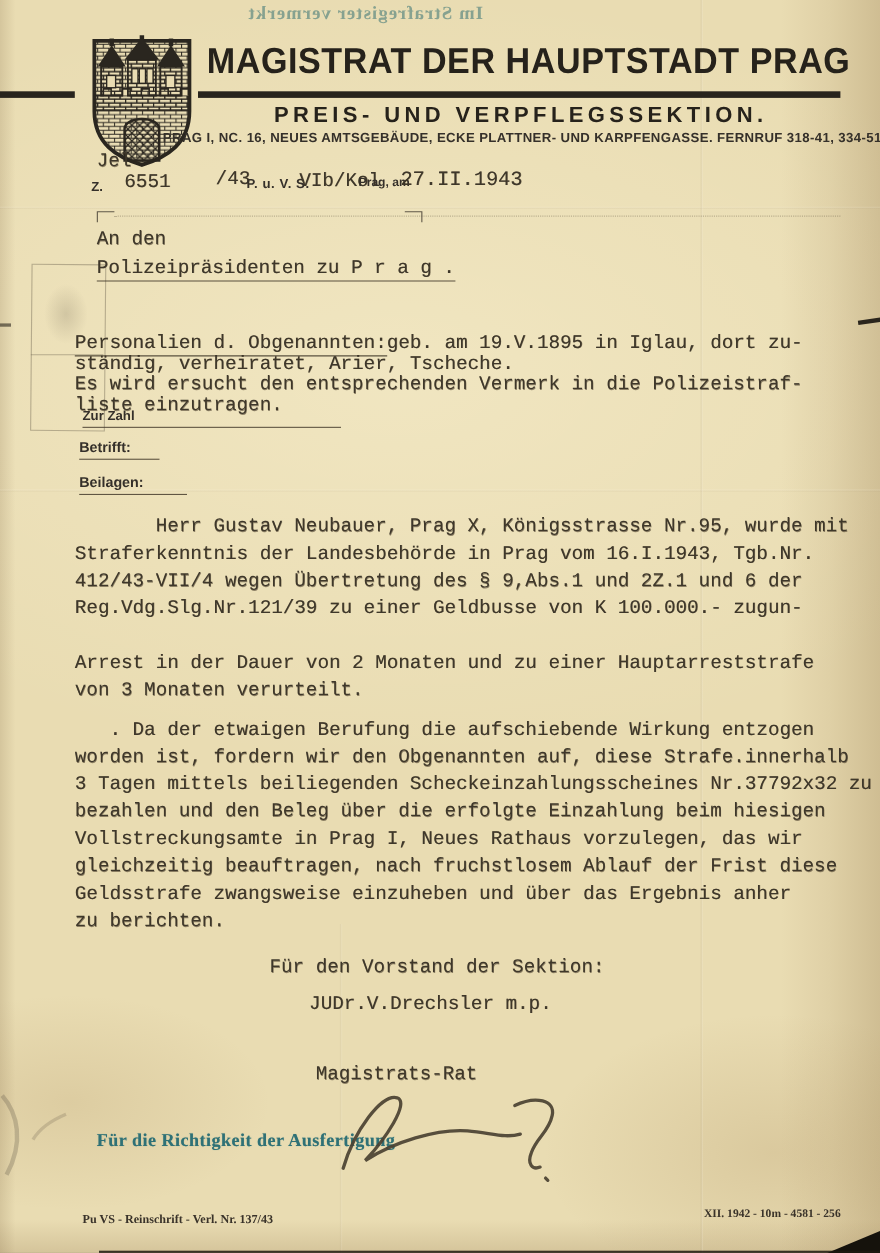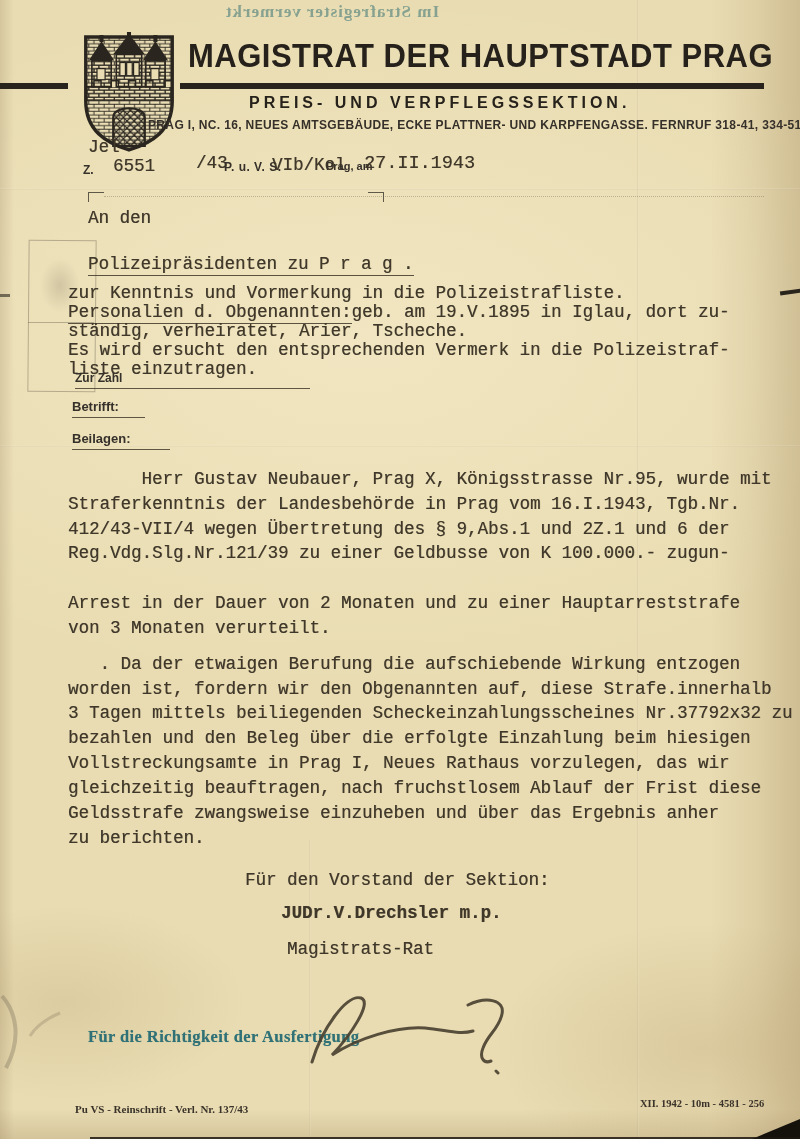--- a/index.html
+++ b/index.html
@@ -82,44 +82,43 @@
     <polygon points="32,22 47.5,2 63,22" fill="#2a261f"></polygon>
     <rect x="45.5" y="-2" width="4" height="6" fill="#2a261f"></rect>
     <rect x="38.5" y="30" width="5.5" height="13" fill="#e9dcb2" stroke="#2a261f" stroke-width="1.2"></rect>
     <rect x="45.2" y="30" width="5.5" height="13" fill="#e9dcb2" stroke="#2a261f" stroke-width="1.2"></rect>
     <rect x="52" y="30" width="5.5" height="13" fill="#e9dcb2" stroke="#2a261f" stroke-width="1.2"></rect>
 
     <path d="M32 112 V84 C32 72 63 72 63 84 V112 Z" fill="url(#lattice)" stroke="#2a261f" stroke-width="2.2"></path>
   </svg>
 
   <div class="print" style="left:188px;top:40px;font-size:31px;letter-spacing:.5px;color:#26221b;transform:scaleY(1.06);">MAGISTRAT DER HAUPTSTADT PRAG</div>
-  <div class="print" style="left:249px;top:95px;font-size:16px;letter-spacing:4px;color:#26221b;">PREIS- UND VERPFLEGSSEKTION.</div>
+  <div class="print" style="left:249px;top:95px;font-size:20px;letter-spacing:4px;color:#26221b;">PREIS- UND VERPFLEGSSEKTION.</div>
   <div class="print" style="left:148px;top:119px;font-size:12px;letter-spacing:.35px;">PRAG I, NC. 16, NEUES AMTSGEBÄUDE, ECKE PLATTNER- UND KARPFENGASSE. FERNRUF 318-41, 334-51.</div>
 
   <div class="typed" style="left:88px;top:139px;">Jel</div>
   <div class="print" style="left:83px;top:164px;font-size:12px;">Z.</div>
   <div class="typed" style="left:113px;top:158px;">6551</div>
   <div class="typed" style="left:196px;top:155px;">/43</div>
   <div class="print" style="left:224px;top:161px;font-size:12px;letter-spacing:.5px;">P. u. V. S.</div>
   <div class="typed" style="left:272px;top:157px;">VIb/Kol</div>
   <div class="print" style="left:326px;top:161px;font-size:11px;">Prag, am</div>
   <div class="typed" style="left:364px;top:155px;font-size:18.5px;">27.II.1943</div>
 
   <div class="cornermark" style="left:88px;top:192px;border-top:1.6px solid rgba(60,54,44,.8);border-left:1.6px solid rgba(60,54,44,.8);"></div>
   <div class="cornermark" style="left:368px;top:192px;border-top:1.6px solid rgba(60,54,44,.8);border-right:1.6px solid rgba(60,54,44,.8);"></div>
   <div class="abs" style="left:104px;top:196px;width:660px;border-top:1px dotted rgba(95,84,62,.35);"></div>
 
   <div class="pencil" style="left:28px;top:240px;width:66px;height:150px;transform:rotate(.5deg);"></div>
   <div class="abs" style="left:28px;top:322px;width:66px;height:0;border-top:1.6px solid rgba(105,96,76,.42);"></div>
   <div class="abs" style="left:40px;top:258px;width:40px;height:55px;background:radial-gradient(ellipse at center, rgba(110,100,80,.22), rgba(110,100,80,0) 70%);"></div>
 
   <div class="typed" style="left:88px;top:210px;">An den</div>
-  <div class="typed u" style="left:88px;top:256px;">Polizeipräsidenten zu P r a g .</div>
+  <div class="typed u" style="left:88px;top:236px;">Polizeipräsidenten zu P r a g .</div>
 
-  <div class="typed" style="left:68px;top:285px;">zur Kenntnis und Vormerkung in die Polizeistrafliste.</div>
   <div class="typed" style="left:68px;top:304px;"><span class="u">Personalien d. Obgenannten:</span><span>geb. am 19.V.1895 in Iglau, dort zu-</span></div>
   <div class="typed" style="left:68px;top:323px;">ständig, verheiratet, Arier, Tscheche.</div>
   <div class="typed" style="left:68px;top:342px;">Es wird ersucht den entsprechenden Vermerk in die Polizeistraf-</div>
   <div class="typed" style="left:68px;top:361px;text-align:right;">liste einzutragen.</div>
 
   <div class="print" style="left:75px;top:372px;font-size:12px;">Zur Zahl</div>
   <div class="thinline" style="left:75px;top:388px;width:235px;"></div>
   <div class="print" style="left:72px;top:400px;font-size:13px;">Betrifft:</div>
   <div class="thinline" style="left:72px;top:417px;width:73px;"></div>
   <div class="print" style="left:72px;top:432px;font-size:13px;">Beilagen:</div>
@@ -135,22 +134,22 @@
   <div class="typed" style="left:68px;top:656px;text-align:right;">   . Da der etwaigen Berufung die aufschiebende Wirkung entzogen</div>
   <div class="typed" style="left:68px;top:681px;">worden ist, fordern wir den Obgenannten auf, diese Strafe.innerhalb</div>
   <div class="typed" style="left:68px;top:705px;">3 Tagen mittels beiliegenden Scheckeinzahlungsscheines Nr.37792x32 zu</div>
   <div class="typed" style="left:68px;top:730px;">bezahlen und den Beleg über die erfolgte Einzahlung beim hiesigen</div>
   <div class="typed" style="left:68px;top:755px;text-align:right;">Vollstreckungsamte in Prag I, Neues Rathaus vorzulegen, das wir</div>
   <div class="typed" style="left:68px;top:780px;">gleichzeitig beauftragen, nach fruchstlosem Ablauf der Frist diese</div>
   <div class="typed" style="left:68px;top:805px;">Geldsstrafe zwangsweise einzuheben und über das Ergebnis anher</div>
   <div class="typed" style="left:68px;top:830px;">zu berichten.</div>
 
   <div class="typed" style="left:245px;top:872px;">Für den Vorstand der Sektion:</div>
-  <div class="typed" style="left:281px;top:905px;font-weight:bold;">JUDr.V.Drechsler m.p.</div>
-  <div class="typed" style="left:287px;top:941px;">Magistrats-Rat</div>
+  <div class="typed" style="left:281px;top:905px;">JUDr.V.Drechsler m.p.</div>
+  <div class="typed" style="left:287px;top:969px;">Magistrats-Rat</div>
 
   <div class="stamp" style="left:88px;top:1027px;">Für die Richtigkeit der Ausfertigung</div>
 
   <svg class="abs" style="left:0;top:0;" width="800" height="1139" viewBox="0 0 800 1139">
     <g fill="none" stroke="#4b4232" stroke-width="3" stroke-linecap="round" opacity=".92">
       <path d="M312 1062 C322 1028 347 994 361 998 C373 1002 350 1036 332 1055 C358 1038 397 1026 425 1028 C447 1030 459 1035 473 1031"></path>
       <path d="M468 1005 C487 996 505 1000 502 1014 C499 1029 488 1034 483 1048 C479 1058 484 1064 491 1061"></path>
       <path d="M496 1071 L498 1073"></path>
     </g>
 

